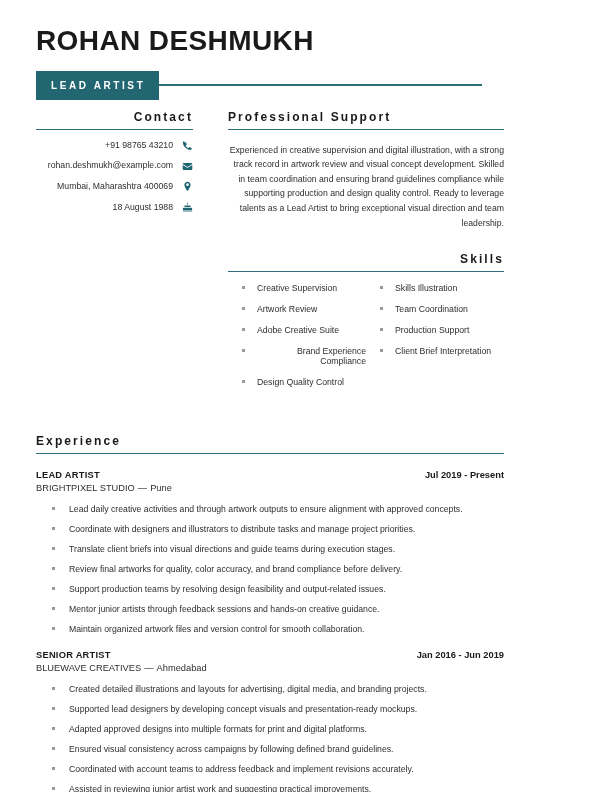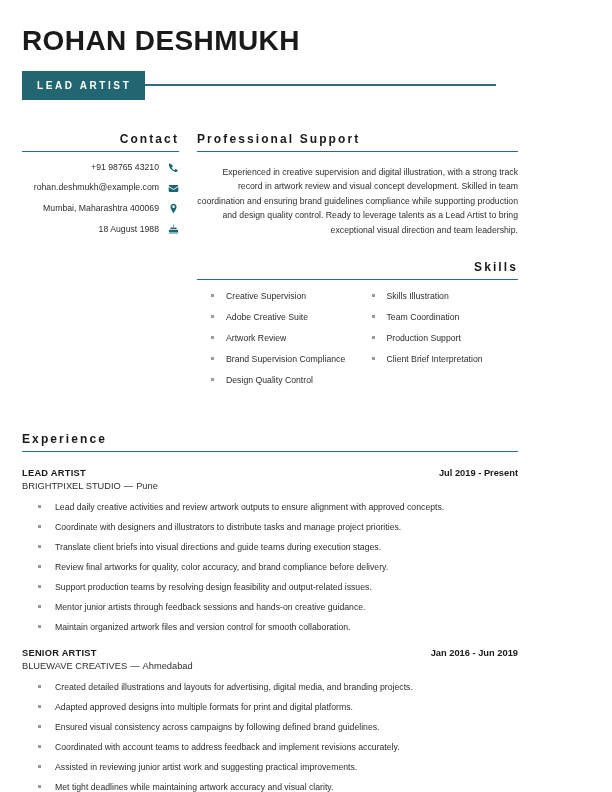--- a/index.html
+++ b/index.html
@@ -13,21 +13,21 @@
     font-family: "Liberation Sans", sans-serif;
     color: #222222;
     position: relative;
     overflow: hidden;
   }
 
   .page {
     width: 540px;
     height: 792px;
     box-sizing: border-box;
-    padding: 0 22px;
+    padding: 0 36px;
     position: relative;
   }
 
   
   .header-name {
     font-size: 28px;
     font-weight: bold;
     letter-spacing: 0.4px;
     color: #1a1a1a;
     padding-top: 24px;
@@ -51,21 +51,22 @@
   .title-rule {
     flex: 1;
     height: 2px;
     background: #2c6f79;
     margin-right: 22px;
   }
 
   
   .body-cols {
     display: flex;
-    margin-top: 32px;
+    margin-top: 10px;
+    gap: 17px;
   }
   .col-left {
     width: 175px;
     flex: 0 0 175px;
     padding-right: 18px;
     box-sizing: border-box;
   }
   .col-right {
     flex: 1;
     min-width: 0;
@@ -261,29 +262,29 @@
         <div class="sec-head">Skills</div>
         <div class="skills-grid">
 
           <div class="skills-col">
             <div class="skill-item">
               <span class="sq-bullet"></span>
               <span>Creative Supervision</span>
             </div>
             <div class="skill-item">
               <span class="sq-bullet"></span>
+              <span>Artwork Review</span>
+            </div>
+            <div class="skill-item">
+              <span class="sq-bullet"></span>
               <span>Adobe Creative Suite</span>
             </div>
             <div class="skill-item">
               <span class="sq-bullet"></span>
-              <span>Artwork Review</span>
-            </div>
-            <div class="skill-item">
-              <span class="sq-bullet"></span>
-              <span>Brand Supervision Compliance</span>
+              <span>Brand Experience Compliance</span>
             </div>
             <div class="skill-item">
               <span class="sq-bullet"></span>
               <span>Design Quality Control</span>
             </div>
           </div>
 
           <div class="skills-col">
             <div class="skill-item">
               <span class="sq-bullet"></span>
@@ -316,21 +317,21 @@
       <div class="job-head">
         <div class="job-title">LEAD ARTIST</div>
         <div class="job-dates">Jul 2019 - Present</div>
       </div>
       <div class="job-company">
         <span>BRIGHTPIXEL STUDIO</span><span class="sep">—</span><span>Pune</span>
       </div>
       <div class="job-bullets">
         <div class="job-bullet">
           <span class="sq-bullet"></span>
-          <span>Lead daily creative activities and review artwork outputs to ensure alignment with approved concepts.</span>
+          <span>Lead daily creative activities and through artwork outputs to ensure alignment with approved concepts.</span>
         </div>
         <div class="job-bullet">
           <span class="sq-bullet"></span>
           <span>Coordinate with designers and illustrators to distribute tasks and manage project priorities.</span>
         </div>
         <div class="job-bullet">
           <span class="sq-bullet"></span>
           <span>Translate client briefs into visual directions and guide teams during execution stages.</span>
         </div>
         <div class="job-bullet">
@@ -360,20 +361,24 @@
       <div class="job-company">
         <span>BLUEWAVE CREATIVES</span><span class="sep">—</span><span>Ahmedabad</span>
       </div>
       <div class="job-bullets">
         <div class="job-bullet">
           <span class="sq-bullet"></span>
           <span>Created detailed illustrations and layouts for advertising, digital media, and branding projects.</span>
         </div>
         <div class="job-bullet">
           <span class="sq-bullet"></span>
+          <span>Supported lead designers by developing concept visuals and presentation-ready mockups.</span>
+        </div>
+        <div class="job-bullet">
+          <span class="sq-bullet"></span>
           <span>Adapted approved designs into multiple formats for print and digital platforms.</span>
         </div>
         <div class="job-bullet">
           <span class="sq-bullet"></span>
           <span>Ensured visual consistency across campaigns by following defined brand guidelines.</span>
         </div>
         <div class="job-bullet">
           <span class="sq-bullet"></span>
           <span>Coordinated with account teams to address feedback and implement revisions accurately.</span>
         </div>

